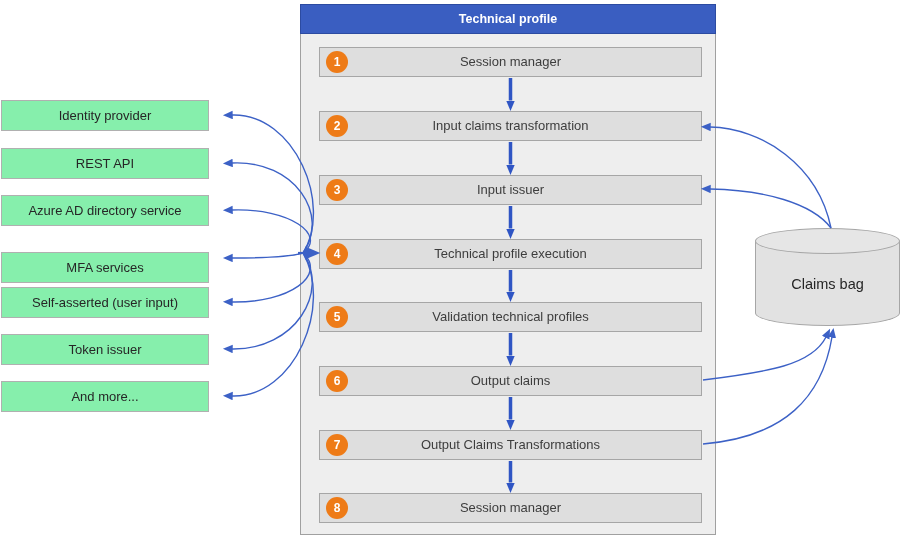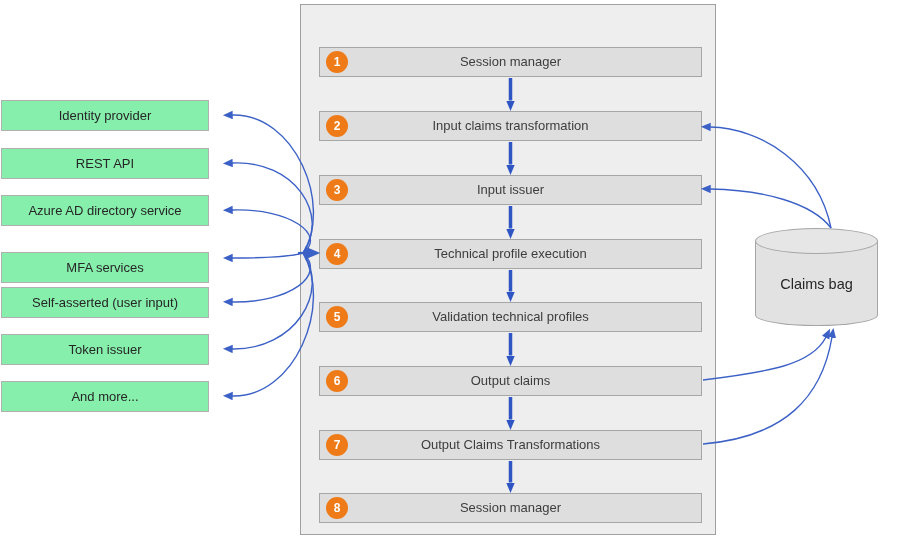--- a/index.html
+++ b/index.html
@@ -30,21 +30,21 @@
     background:#ee7b17;color:#ffffff;font-size:12px;font-weight:bold;
     text-align:center;line-height:22px;
   }
   
   .lbox{
     position:absolute;left:1px;width:208px;height:31px;
     background:#86efac;border:1px solid #b0b0b0;box-sizing:border-box;
     text-align:center;line-height:29px;font-size:13px;color:#262626;
   }
   
-  .cylinder{position:absolute;left:755px;top:228px;width:123px;height:98px;}
+  .cylinder{position:absolute;left:755px;top:228px;width:145px;height:98px;}
   .cyl-body{
     position:absolute;left:0;right:0;top:13px;bottom:0;background:#e2e2e2;
     border:1px solid #a6a6a6;border-top:none;box-sizing:border-box;
     border-radius:0 0 72px 72px / 0 0 13px 13px;
   }
   .cyl-top{
     position:absolute;left:0;right:0;top:0;height:26px;background:#e6e6e6;
     border:1px solid #a6a6a6;box-sizing:border-box;border-radius:50%;
   }
   .cyl-label{
@@ -61,20 +61,21 @@
 
   <div class="lbox" style="top:100px">Identity provider</div>
   <div class="lbox" style="top:148px">REST API</div>
   <div class="lbox" style="top:195px">Azure AD directory service</div>
   <div class="lbox" style="top:252px">MFA services</div>
   <div class="lbox" style="top:287px">Self-asserted (user input)</div>
   <div class="lbox" style="top:334px">Token issuer</div>
   <div class="lbox" style="top:381px">And more...</div>
 
   <div class="panel">
+    <div class="panel-header">Technical profile</div>
 
     <div class="step" style="top:42px">
       <span class="badge">1</span>
       <span class="step-label">Session manager</span>
     </div>
     <div class="step" style="top:106px">
       <span class="badge">2</span>
       <span class="step-label">Input claims transformation</span>
     </div>
     <div class="step" style="top:170px">

